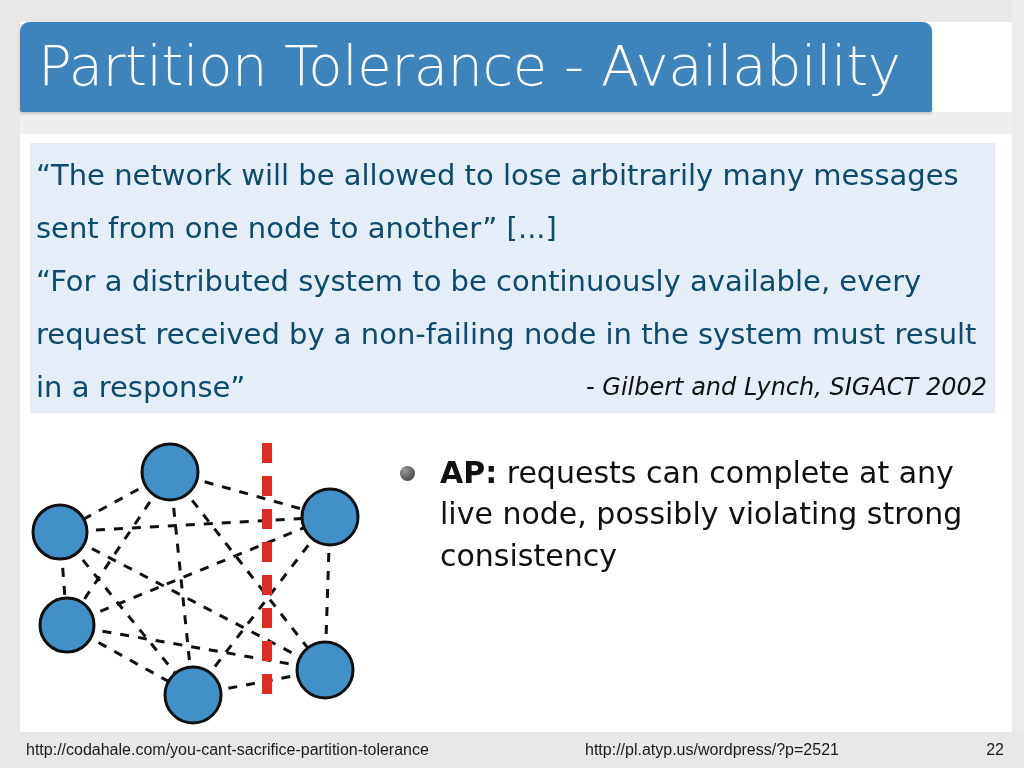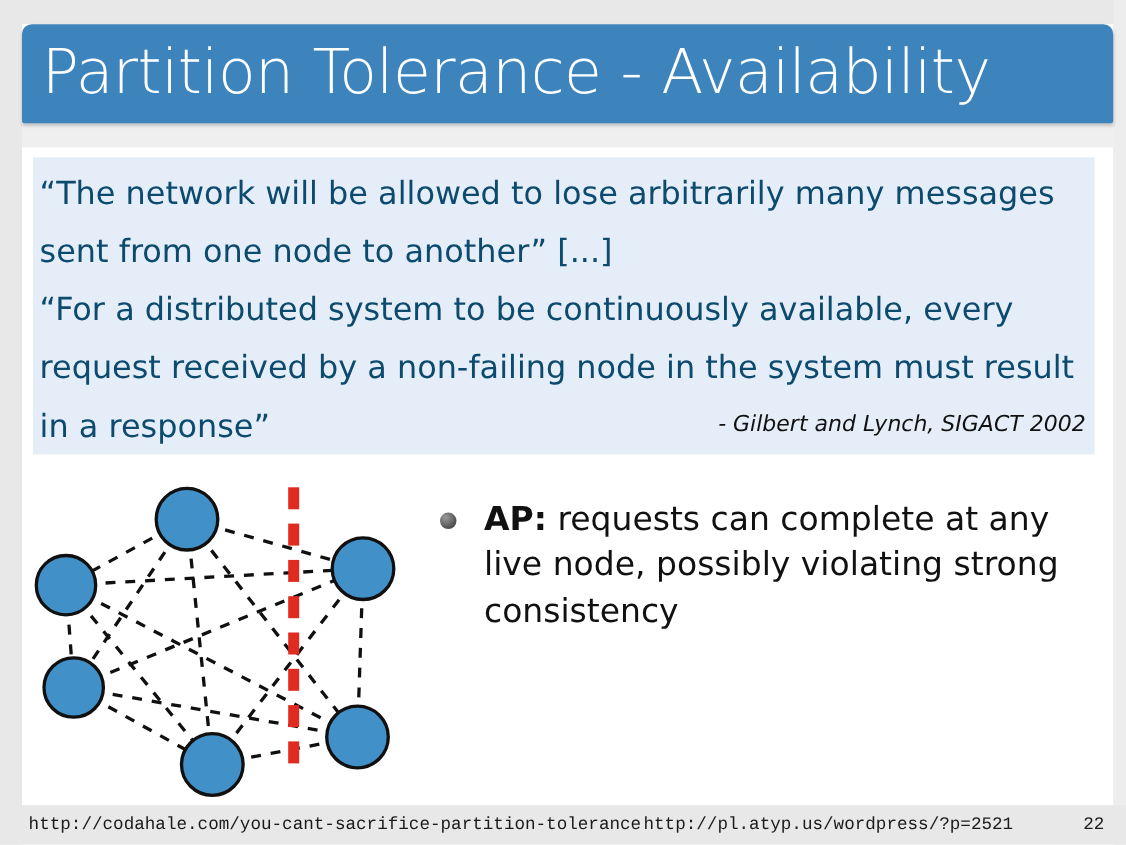--- a/index.html
+++ b/index.html
@@ -50,26 +50,27 @@
     left: 20px; top: 112px;
     width: 992px; height: 22px;
     background: #efefef;
   }
 
   
   #title-bar {
     position: absolute;
     left: 20px;
     top: 22px;
-    width: 992px;
+    width: 884px;
     height: 90px;
     background: #3d84bd;
     border-radius: 9px 9px 2px 2px;
     box-shadow: 0 2px 3px rgba(0,0,0,0.18);
     overflow: hidden;
+    padding-left: 28px;
   }
   #title-text {
     position: absolute;
     left: 18px;
     top: 50%;
     transform: translateY(-52%);
     color: #ffffff;
     font-size: 56px;
     font-weight: 300;
     letter-spacing: -0.5px;
@@ -98,21 +99,21 @@
   }
   .q1 { top: 18px; }
   .q2 { top: 71px; }
   .q3 { top: 124px; }
   .q4 { top: 177px; }
   .q5 { top: 230px; }
   #quote-attribution {
     position: absolute;
     right: 8px;
     top: 230px;
-    font-size: 20px;
+    font-size: 24px;
     font-style: italic;
     color: #111111;
     white-space: nowrap;
     font-family: "DejaVu Sans", sans-serif;
   }
 
   
   #diagram {
     position: absolute;
     left: 20px;
@@ -156,21 +157,21 @@
   #footer {
     position: absolute;
     left: 0;
     bottom: 0;
     width: 1024px;
     height: 36px;
     display: flex;
     align-items: center;
     font-size: 16px;
     color: #1a1a1a;
-    font-family: Liberation Mono, monospace;
+    font-family: Liberation Sans, sans-serif;
   }
   #footer-link-1 { position: absolute; left: 26px; white-space: nowrap; }
   #footer-link-2 { position: absolute; left: 585px; white-space: nowrap; }
   #footer-page { position: absolute; right: 20px; white-space: nowrap; }
 </style>
 </head>
 <body>
 
 <div id="slide">
 

